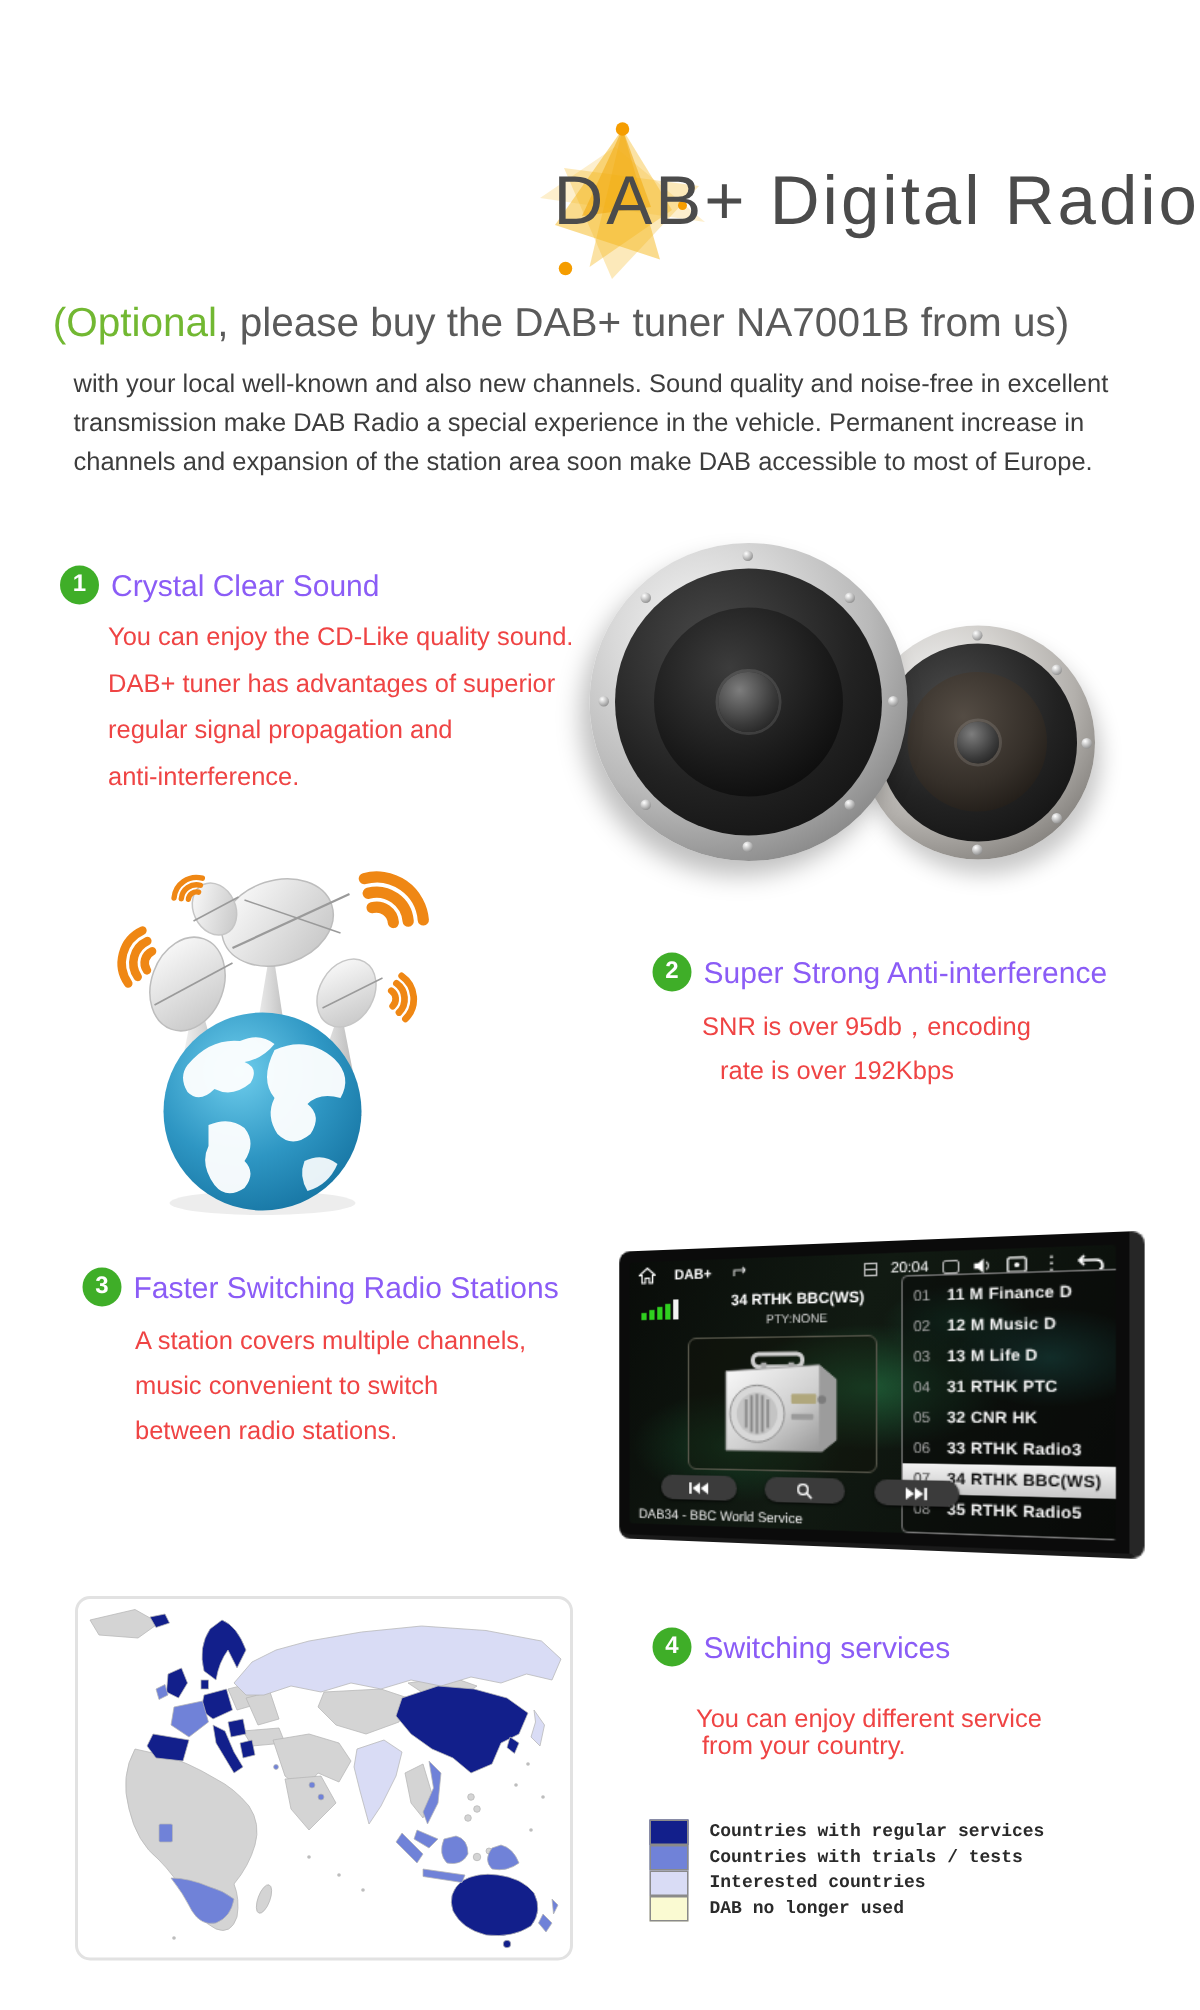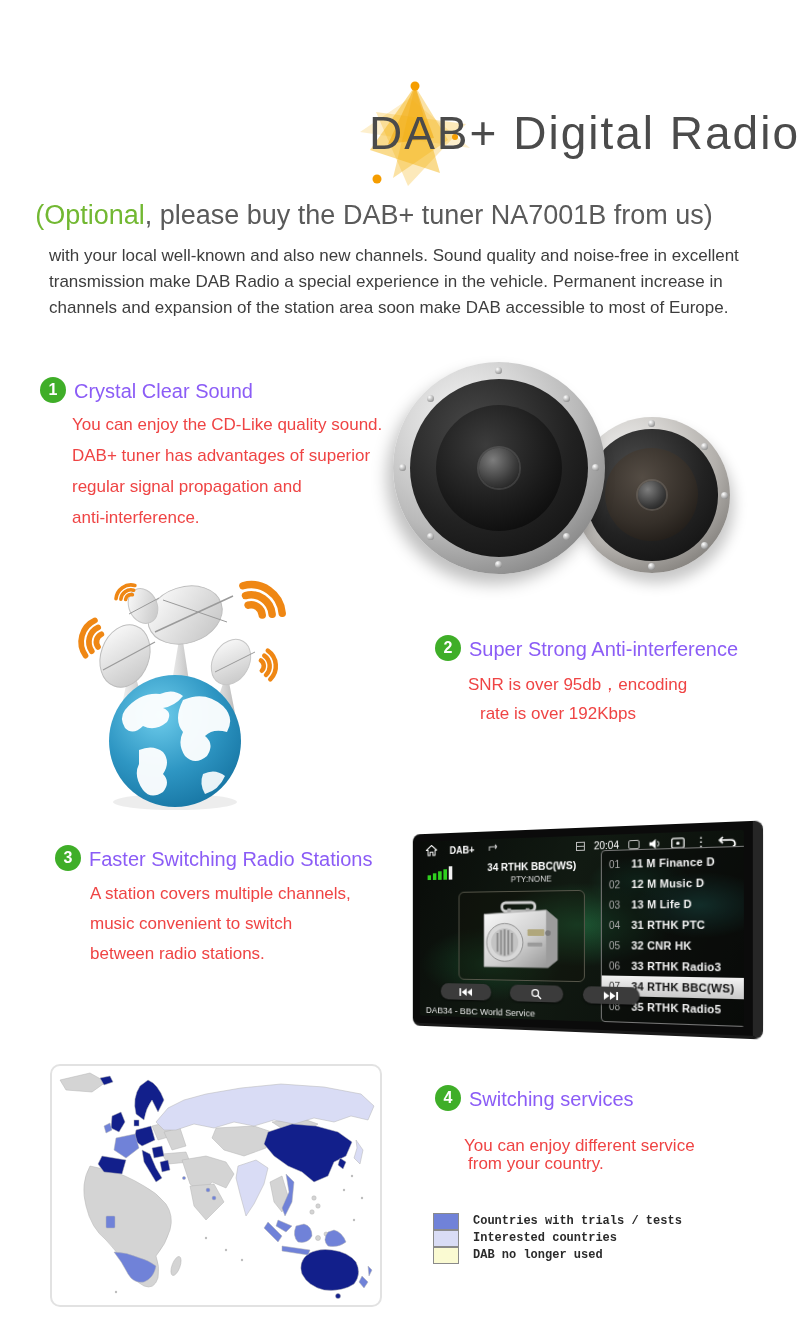--- a/index.html
+++ b/index.html
@@ -415,20 +415,24 @@
   </svg>
 </div>
 
 <div class="abs fnum" style="left:435px; top:1085px;">4</div>
 <div class="abs ftitle" style="left:469px; top:1088px;">Switching services</div>
 <div class="abs fline" style="left:464px; top:1124px;margin-top:12px;">You can enjoy different service</div>
 <div class="abs fline" style="left:468px; top:1154px;">from your country.</div>
 
 <div class="abs legend">
   <div class="lrow">
+    <span class="lsw" style="background: rgb(18, 31, 139);"></span>
+    <span class="llabel">Countries with regular services</span>
+  </div>
+  <div class="lrow">
     <span class="lsw" style="background: rgb(112, 130, 216);"></span>
     <span class="llabel">Countries with trials / tests</span>
   </div>
   <div class="lrow">
     <span class="lsw" style="background: rgb(217, 220, 245);"></span>
     <span class="llabel">Interested countries</span>
   </div>
   <div class="lrow">
     <span class="lsw" style="background: rgb(250, 250, 210);"></span>
     <span class="llabel">DAB no longer used</span>

